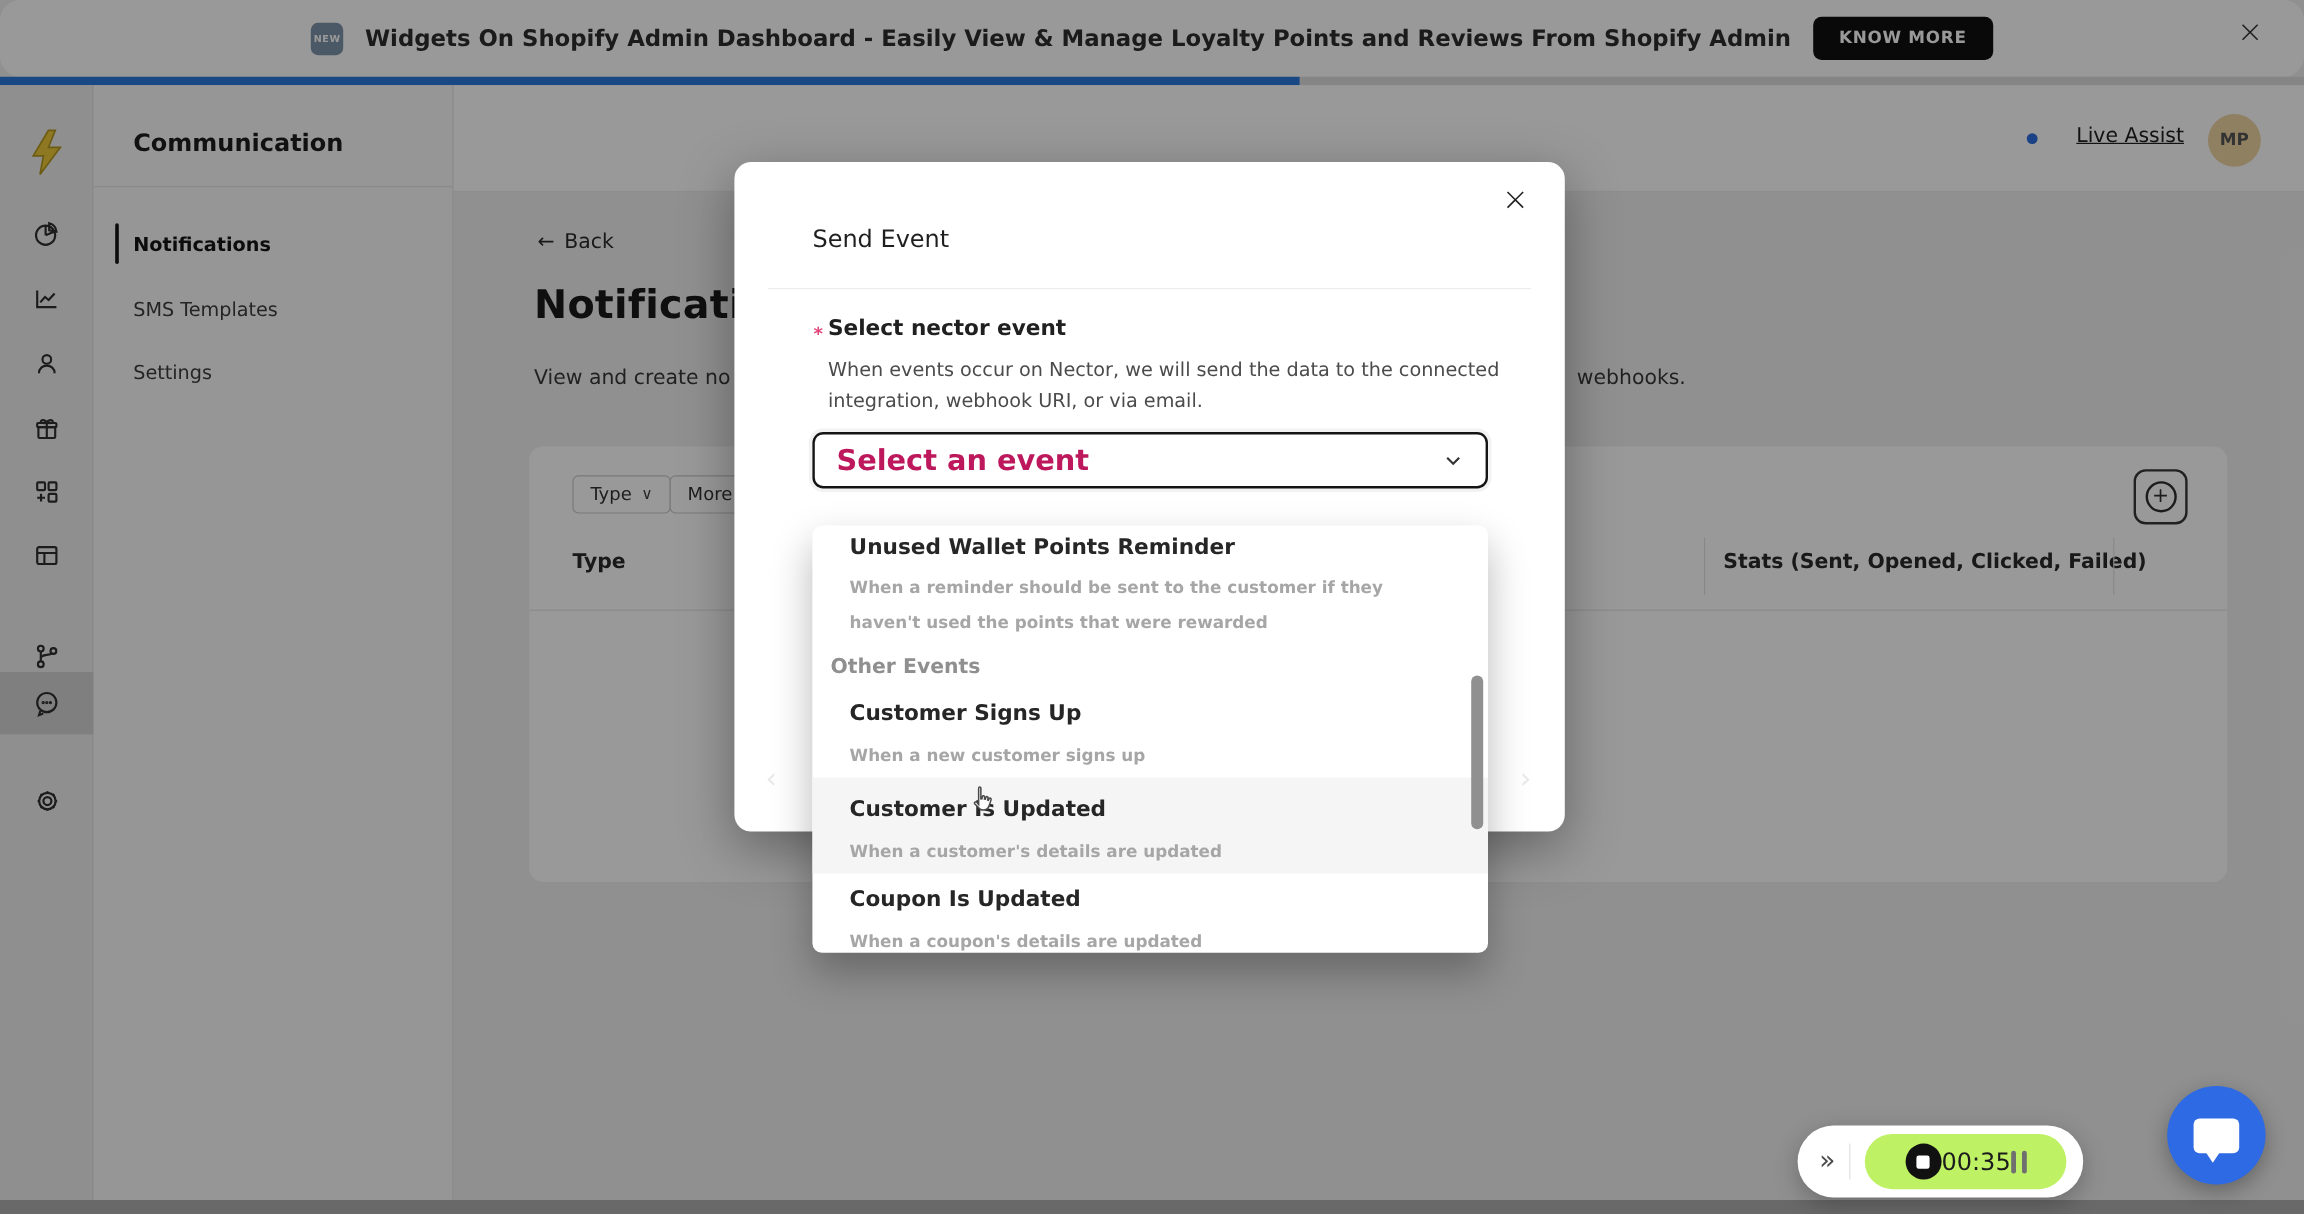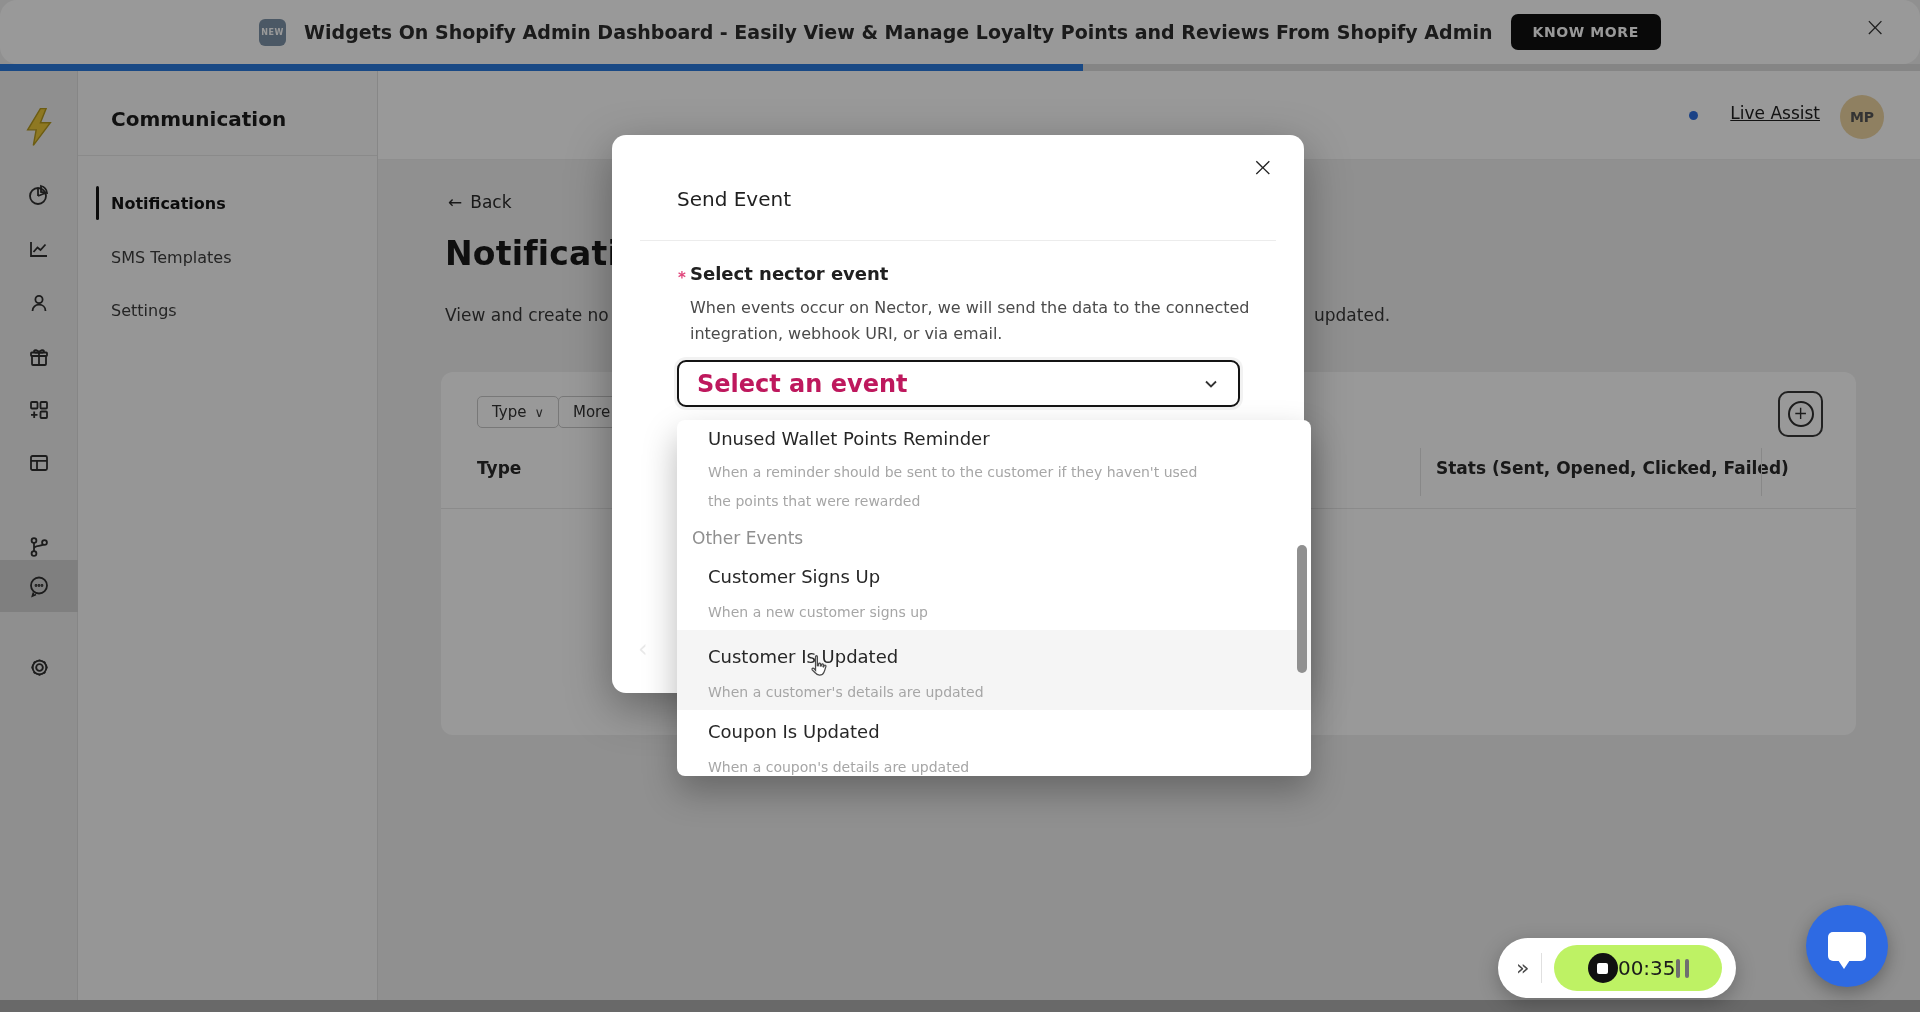--- a/index.html
+++ b/index.html
@@ -70,21 +70,21 @@
   .field-label{position:absolute;left:78px;top:128px;font-size:18px;font-weight:700;color:#202020;}
   .field-help{position:absolute;left:78px;top:160px;width:566px;font-size:16px;line-height:26px;color:#4b4b4b;}
   .carousel-chev{position:absolute;top:500px;font-size:24px;color:#cfcfcf;opacity:.45;}
   .carousel-prev{left:26px;}
   .carousel-next{right:28px;}
   .select{position:absolute;left:65px;top:225px;width:563px;height:47px;border:2px solid #141414;border-radius:9px;background:#fff;box-shadow:0 0 0 3px rgba(0,0,0,.05);display:flex;align-items:center;padding:0 18px;cursor:pointer;}
   .select .placeholder{font-size:24px;color:#be185d;flex:1;font-weight:bold;}
   .select svg{flex:0 0 auto;}
 
   
-  .dropdown{position:absolute;left:677px;top:420px;width:634px;height:356px;background:#fff;border-radius:8px;box-shadow:0 16px 34px rgba(0,0,0,.28);overflow:hidden;z-index:21;}
+  .dropdown{position:absolute;left:677px;top:438px;width:563px;height:356px;background:#fff;border-radius:8px;box-shadow:0 16px 34px rgba(0,0,0,.28);overflow:hidden;z-index:21;font-weight:bold;}
   .opt-title{position:absolute;left:31px;font-size:18px;color:#262626;}
   .opt-desc{position:absolute;left:31px;width:500px;font-size:14px;line-height:29px;color:#a6a6a6;}
   .group-label{position:absolute;left:15px;font-size:17px;color:#8f8f8f;}
   .hover-row{position:absolute;left:0;top:210px;width:100%;height:80px;background:#f5f5f5;}
   .scroll-thumb{position:absolute;right:4px;top:125px;width:10px;height:128px;background:#909090;border-radius:6px;}
   .t0{top:8px;}  .d0{top:38px;}
   .g1{top:108px;}
   .t2{top:146px;} .d2{top:178px;}
   .t3{top:226px;} .d3{top:258px;}
   .t4{top:301px;} .d4{top:333px;}
@@ -214,21 +214,21 @@
   <div class="topbar">
     <span class="live-dot"></span>
     <a class="live-assist">Live Assist</a>
     <div class="avatar">MP</div>
   </div>
 
   <div class="main">
     <div class="back"><span class="arrow">←</span><span>Back</span></div>
     <div class="page-title">Notifications</div>
     <div class="page-sub-left">View and create no</div>
-    <div class="page-sub-right">updated.</div>
+    <div class="page-sub-right">webhooks.</div>
     <div class="card">
       <div class="filter-btn filter-type">
         <span>Type</span>
         <span class="chev">∨</span>
       </div>
       <div class="filter-btn filter-more">
         <span>More F</span>
       </div>
       <div class="plus-btn">
         <span class="plus-circle">+</span>

